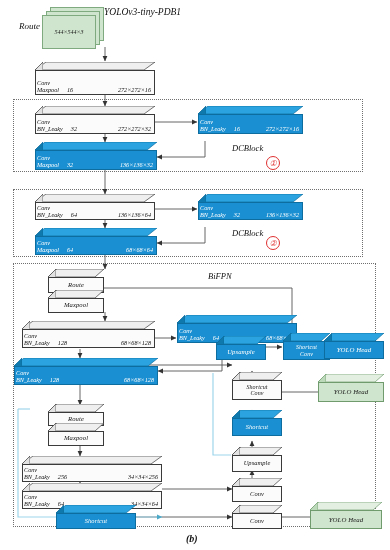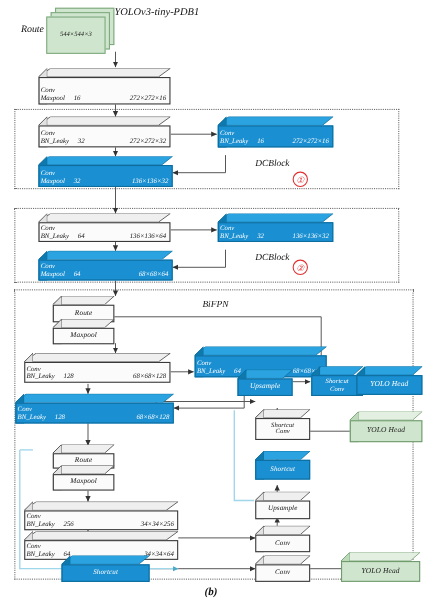--- a/index.html
+++ b/index.html
@@ -312,21 +312,21 @@
         <span class="a">Maxpool</span>
         <span class="b">64</span>
         <span class="c">68×68×64</span>
       </div>
     </div>
   </div>
 
   <div class="txt t-block" style="left:232px;top:228px;">DCBlock</div>
   <div class="circ" style="left:266px;top:236px;">②</div>
 
-  <div class="txt t-bifpn" style="left:184px;top:271px;">BiFPN</div>
+  <div class="txt t-bifpn" style="left:208px;top:271px;">BiFPN</div>
 
   <div class="box white" style="left:48px;top:269px;width:56px;height:24px;--d:8px;">
     <div class="top">
         <svg viewBox="0 0 56 8" preserveAspectRatio="none">
       <path d="M0,8 L9,0 L56,0 L47,8 z" fill="#efefef" stroke="#3a3a3a" stroke-width="0.7"></path>
         </svg>
       </div>
     <div class="side">
         <svg viewBox="0 0 8 24" preserveAspectRatio="none">
       <path d="M0,8 L8,0 L8,24 L0,24 z" fill="#e2e2e2" stroke="#3a3a3a" stroke-width="0.7"></path>

